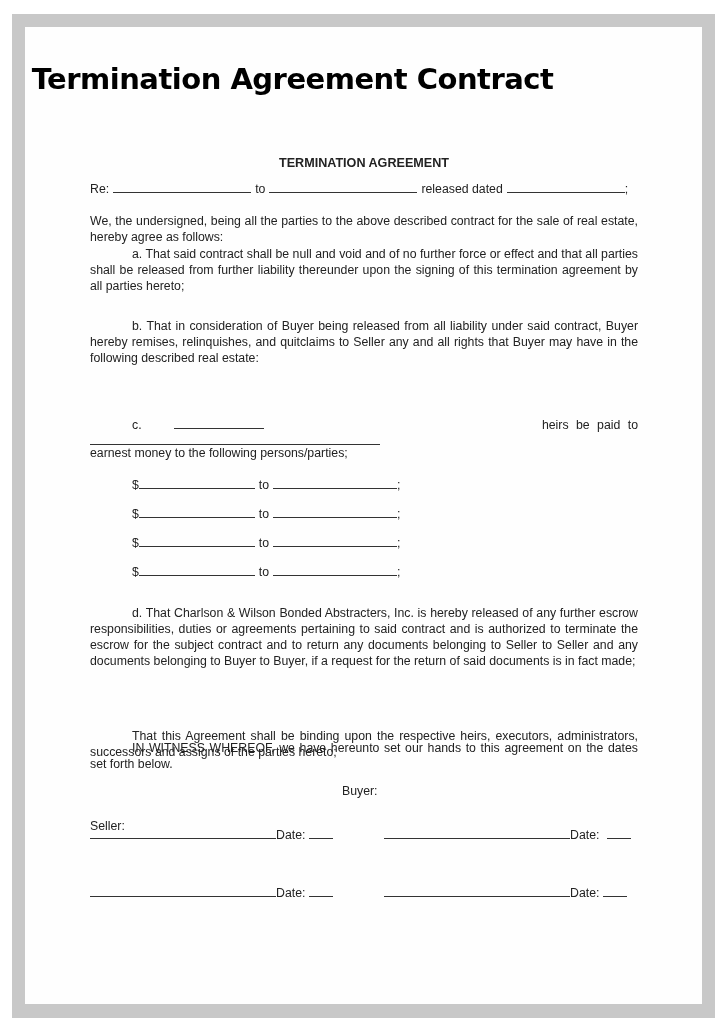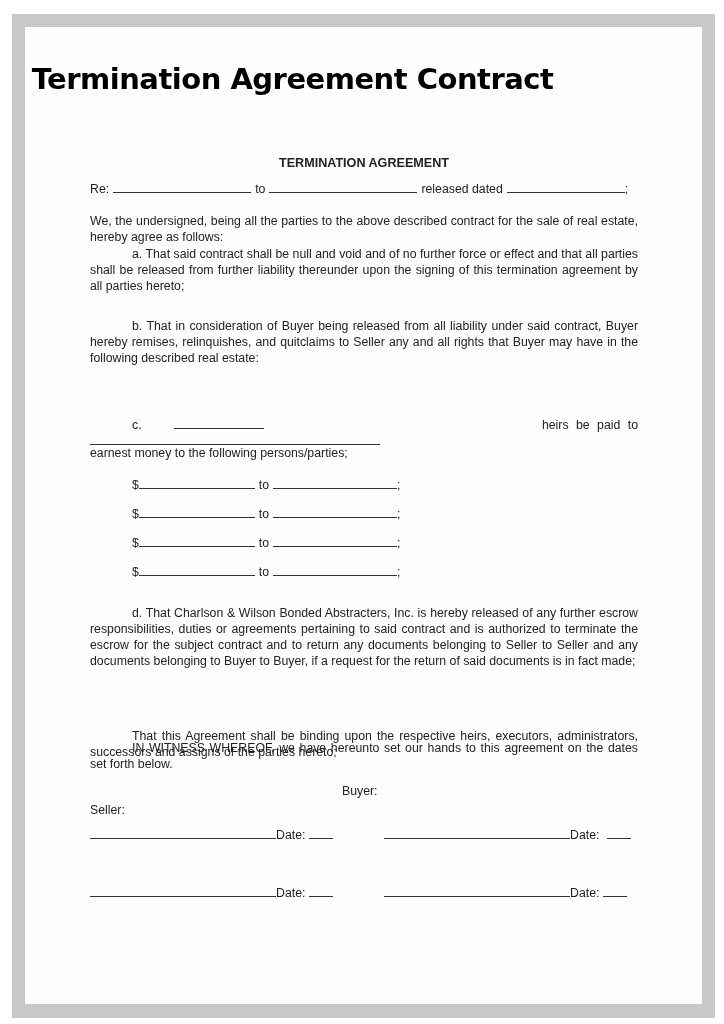--- a/index.html
+++ b/index.html
@@ -103,21 +103,21 @@
     <span class="blank" style="width:124px;"></span>
     <span>;</span>
   </div>
 
   <p class="para indent abs" style="top:455px;">d.  That Charlson &amp; Wilson Bonded Abstracters, Inc. is hereby released of any further escrow responsibilities, duties or agreements pertaining to said contract and is authorized to terminate the escrow for the subject contract and to return any documents belonging to Seller to Seller and any documents belonging to Buyer to Buyer, if a request for the return of said documents is in fact made;</p>
 
   <p class="para indent abs" style="top:578px;">That this Agreement shall be binding upon the respective heirs, executors, administrators, successors and assigns of the parties hereto;</p>
 
   <p class="para indent abs" style="top:590px;">IN WITNESS WHEREOF, we have hereunto set our hands to this agreement on the dates set forth below.</p>
 
-  <div class="sig" style="top:652px; left:0;">Seller:</div>
+  <div class="sig" style="top:668px; left:0;">Seller:</div>
   <div class="sig" style="top:633px; left:252px;">Buyer:</div>
 
   <div class="sig" style="top:677px; left:0;">
     <span class="blank" style="width:186px;"></span>
     <span>Date:</span>
       <span class="sp"></span>
     <span class="blank" style="width:24px;"></span>
   </div>
   <div class="sig" style="top:677px; left:294px;">
     <span class="blank" style="width:186px;"></span>

